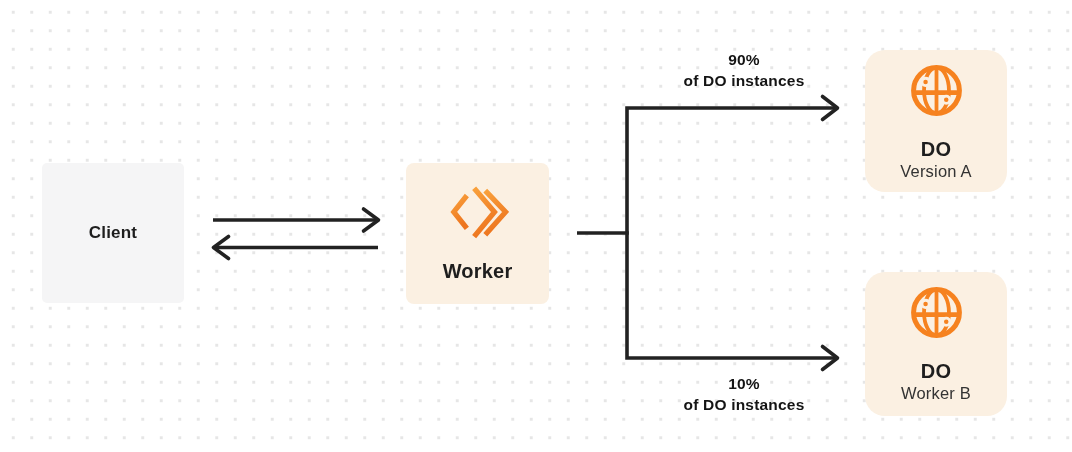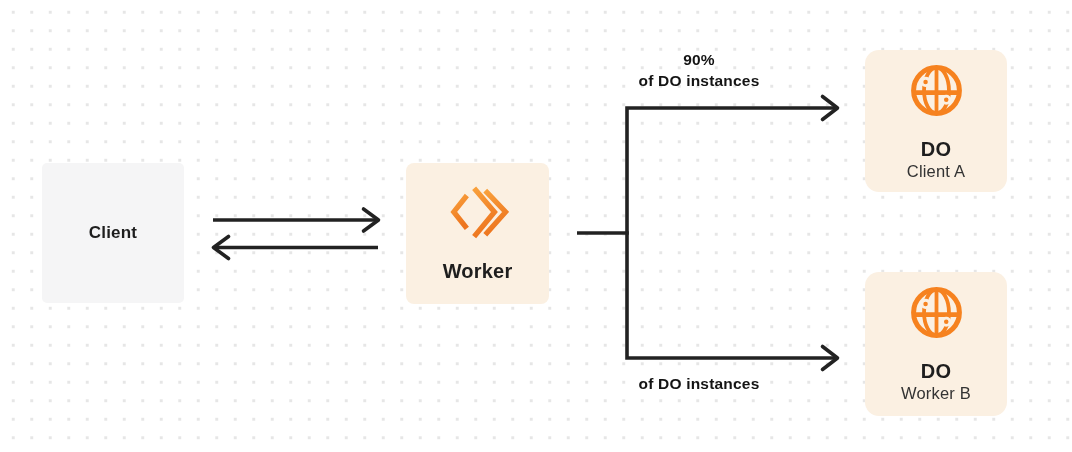--- a/index.html
+++ b/index.html
@@ -43,21 +43,21 @@
     left: 406px; top: 163px;
     width: 143px; height: 141px;
     background: #fbf0e2;
     border-radius: 8px;
     justify-content: flex-start;
     padding-top: 16px;
   }
   .node-do {
     width: 142px;
     background: #fbf0e2;
-    border-radius: 14px;
+    border-radius: 20px;
     justify-content: flex-start;
     padding-top: 12px;
   }
   .node-do-a { left: 865px; top: 50px;  height: 142px; }
   .node-do-b { left: 865px; top: 272px; height: 144px; }
   .node-title {
     font-size: 20px;
     font-weight: 700;
     color: #1e1e1e;
     letter-spacing: 0.2px;
@@ -68,21 +68,21 @@
     font-size: 16.5px;
     font-weight: 400;
     color: #333333;
     margin-top: 2px;
     letter-spacing: 0.2px;
   }
   .worker-icon-svg { width: 62px; height: 64px; display: block; }
   .globe-icon-svg { width: 57px; height: 57px; display: block; }
   .edge-label {
     position: absolute;
-    left: 594px;
+    left: 639px;
     width: 210px;
     text-align: center;
     color: #141414;
     font-size: 15.5px;
     font-weight: 700;
     line-height: 21px;
     letter-spacing: 0.2px;
   }
   .edge-label-top { top: 49px; }
   .edge-label-bottom { top: 373px; }
@@ -133,36 +133,37 @@
     </svg>
     <span class="node-title">Worker</span>
   </div>
 
   <div class="edge-label edge-label-top">
     <div>90%</div>
     <div>of DO instances</div>
   </div>
 
   <div class="edge-label edge-label-bottom">
+    <div>10%</div>
     <div>of DO instances</div>
   </div>
 
   <div class="node node-do node-do-a">
     <svg class="globe-icon-svg" viewBox="0 0 48 48" xmlns="http://www.w3.org/2000/svg">
       <g stroke="#F6821F" fill="none">
         <circle cx="24" cy="24" r="19.3" stroke-width="4.2"></circle>
         <line x1="24" y1="5" x2="24" y2="43" stroke-width="3.2"></line>
         <ellipse cx="24" cy="24" rx="10.5" ry="19.3" stroke-width="3.2"></ellipse>
         <line x1="5.4" y1="25.8" x2="42.6" y2="25.8" stroke-width="4"></line>
       </g>
       <circle cx="14.8" cy="16.8" r="3.1" fill="#F6821F" stroke="#FBF0E2" stroke-width="2.4"></circle>
       <circle cx="32.2" cy="31.8" r="3.1" fill="#F6821F" stroke="#FBF0E2" stroke-width="2.4"></circle>
     </svg>
     <span class="node-title">DO</span>
-    <span class="node-subtitle">Client A</span>
+    <span class="node-subtitle">Version A</span>
   </div>
 
   <div class="node node-do node-do-b">
     <svg class="globe-icon-svg" viewBox="0 0 48 48" xmlns="http://www.w3.org/2000/svg">
       <g stroke="#F6821F" fill="none">
         <circle cx="24" cy="24" r="19.3" stroke-width="4.2"></circle>
         <line x1="24" y1="5" x2="24" y2="43" stroke-width="3.2"></line>
         <ellipse cx="24" cy="24" rx="10.5" ry="19.3" stroke-width="3.2"></ellipse>
         <line x1="5.4" y1="25.8" x2="42.6" y2="25.8" stroke-width="4"></line>
       </g>

